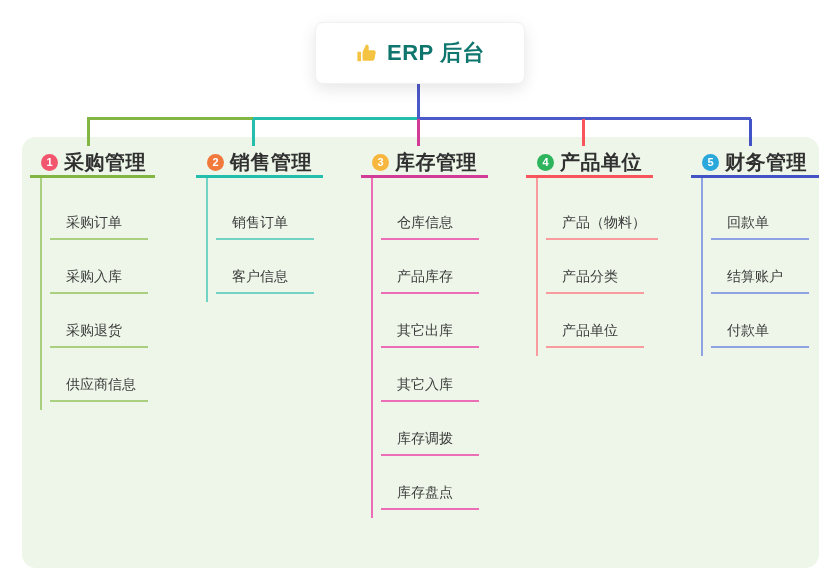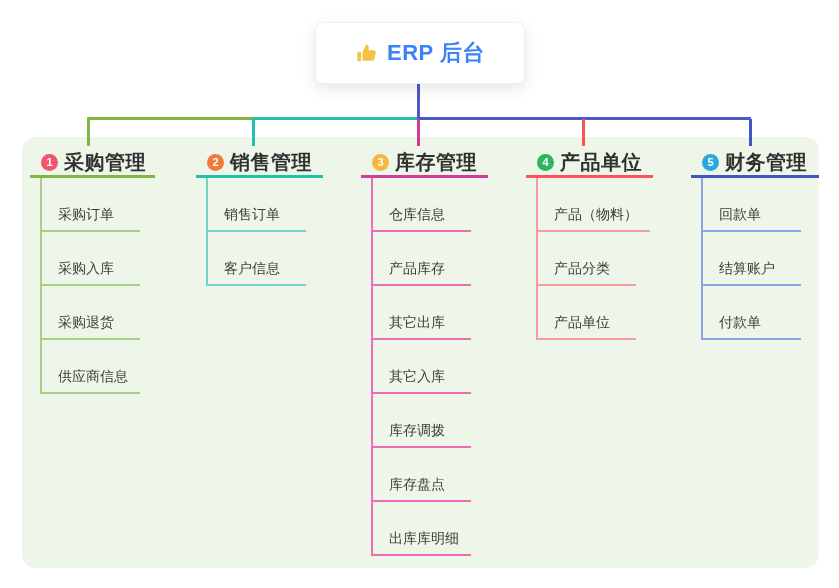--- a/index.html
+++ b/index.html
@@ -10,39 +10,39 @@
   
   .panel{position:absolute;left:22px;top:137px;width:797px;height:431px;border-radius:14px;}
   
   .root-card{
     position:absolute;left:315px;top:22px;width:208px;height:60px;
     background:#fff;border-radius:8px;border:1px solid #f1f1f1;
     box-shadow:0 5px 16px rgba(0,0,0,.10);
     display:flex;align-items:center;justify-content:center;gap:9px;
     z-index:3;
   }
-  .root-title{font-size:22px;font-weight:600;color:#3b82f6;letter-spacing:.5px;}
+  .root-title{font-size:22px;font-weight:600;color:#0f766e;letter-spacing:.5px;}
   
   .vline,.hline{position:absolute;z-index:1;}
   .vline{width:3px;}
   .hline{height:3px;}
   
   .branch{position:absolute;z-index:2;}
   .branch-header{
     display:flex;align-items:center;height:26px;padding-left:11px;
     border-bottom:3px solid var(--line);box-sizing:content-box;
   }
   .badge{
     width:17px;height:17px;border-radius:50%;flex:0 0 17px;
     color:#fff;font-size:11px;font-weight:bold;line-height:17px;text-align:center;
     margin-right:6px;
   }
   .branch-label{font-size:20px;font-weight:600;color:#303030;white-space:nowrap;letter-spacing:.5px;}
   ul.children{
-    list-style:none;margin:0 0 0 10px;padding:0;
+    list-style:none;margin:0 0 0 10px;padding:8px;
     border-left:2px solid var(--child);
   }
   ul.children li{height:54px;display:flex;align-items:flex-end;}
   .child-label{
     display:inline-block;white-space:nowrap;min-width:70px;
     font-size:14px;color:#3c3c3c;
     padding:0 12px 6px 16px;
     border-bottom:2px solid var(--child);
   }
 </style>
@@ -126,23 +126,20 @@
           </li>
           <li>
             <span class="child-label">其它入库</span>
           </li>
           <li>
             <span class="child-label">库存调拨</span>
           </li>
           <li>
             <span class="child-label">库存盘点</span>
           </li>
-          <li>
-            <span class="child-label">出库库明细</span>
-          </li>
         </ul>
       </div>
       <div class="branch" style="left: 526px; top: 149px; --line: #F8545B; --child: #F99B9E;">
         <div class="branch-header" style="width: 116px;">
           <span class="badge" style="background: rgb(46, 180, 93);">4</span>
           <span class="branch-label">产品单位</span>
         </div>
         <ul class="children">
           <li>
             <span class="child-label">产品（物料）</span>

